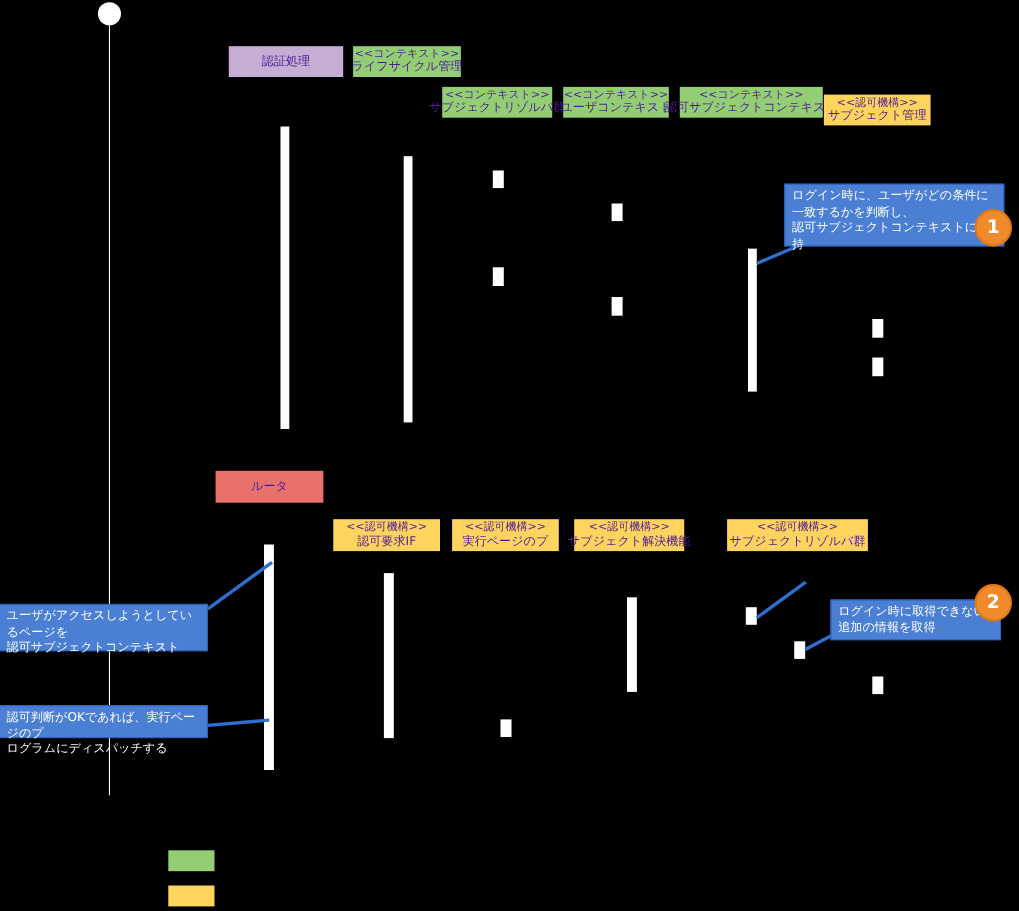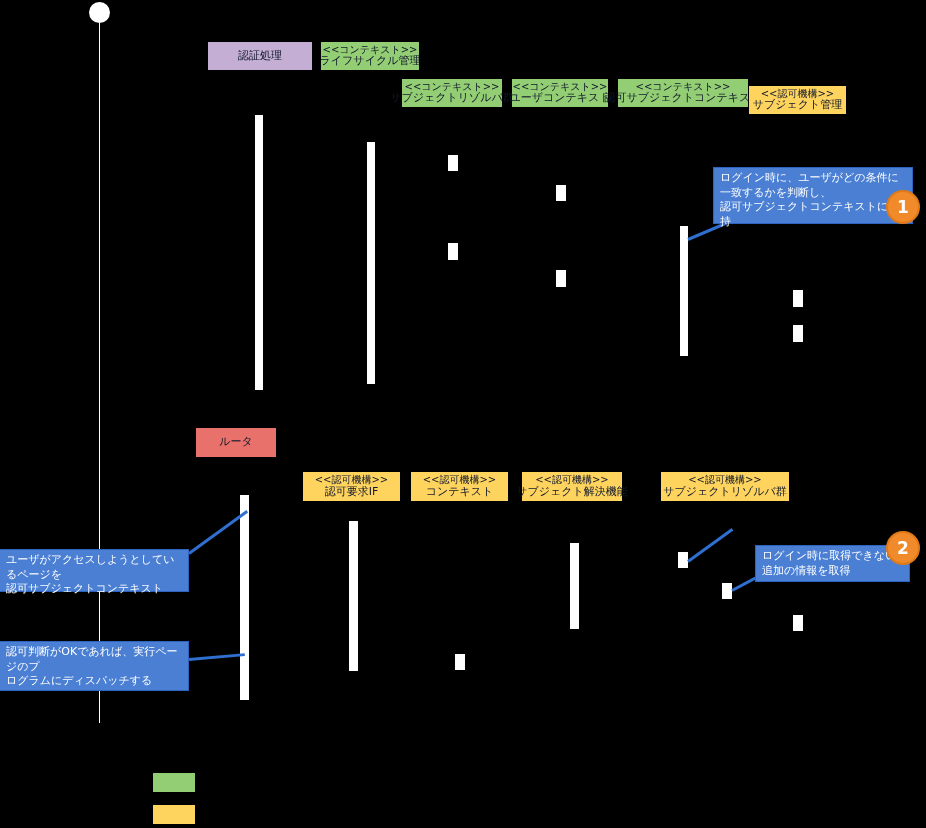--- a/index.html
+++ b/index.html
@@ -17,21 +17,21 @@
   }
   
   .participant {
     position: absolute;
     box-sizing: border-box;
     display: flex;
     flex-direction: column;
     align-items: center;
     justify-content: center;
     text-align: center;
-    color: #0f172a;
+    color: #4c1d95;
     line-height: 1.18;
     padding: 2px 4px;
     white-space: nowrap;
   }
   .participant .stereo { font-size: 10px; }
   .participant .pname  { font-size: 11px; }
   .p-green  { background: #94ce74; }
   .p-orange { background: #ffd45e; margin-top: 44px; }
   .p-purple { background: #c4aed4; }
   .p-red    { background: #e8716b; }
@@ -146,32 +146,32 @@
   <div class="activation" style="left:556px; top:270px; width:10px; height:17px;"></div>
   <div class="activation" style="left:680px; top:226px; width:8px; height:130px;"></div>
   <div class="activation" style="left:793px; top:290px; width:10px; height:17px;"></div>
   <div class="activation" style="left:793px; top:325px; width:10px; height:17px;"></div>
 
   <div class="tail" style="left:688px; top:238px; width:94px; transform:rotate(-23deg);"></div>
   <div class="callout" style="left:713px; top:167px; width:200px; height:57px;">ログイン時に、ユーザがどの条件に一致するかを判断し、
 認可サブジェクトコンテキストに保持</div>
   <div class="badge" style="left:886px; top:190px;">1</div>
 
-  <div class="participant p-red" style="left:196px; top:428px; width:80px; height:29px;">
+  <div class="participant p-red" style="left:196px; top:428px; width:98px; height:29px;">
     <span class="pname">ルータ</span>
   </div>
 
   <div class="participant p-orange" style="left:303px; top:428px; width:97px; height:29px;">
     <span class="stereo">&lt;&lt;認可機構&gt;&gt;</span>
     <span class="pname">認可要求IF</span>
   </div>
 
   <div class="participant p-orange" style="left:411px; top:428px; width:97px; height:29px;">
     <span class="stereo">&lt;&lt;認可機構&gt;&gt;</span>
-    <span class="pname">コンテキスト</span>
+    <span class="pname">実行ページのプ</span>
   </div>
 
   <div class="participant p-orange" style="left:522px; top:428px; width:100px; height:29px;">
     <span class="stereo">&lt;&lt;認可機構&gt;&gt;</span>
     <span class="pname">サブジェクト解決機能</span>
   </div>
 
   <div class="participant p-orange" style="left:661px; top:428px; width:128px; height:29px;">
     <span class="stereo">&lt;&lt;認可機構&gt;&gt;</span>
     <span class="pname">サブジェクトリゾルバ群</span>
@@ -183,21 +183,21 @@
   <div class="activation" style="left:570px; top:543px; width:9px; height:86px;"></div>
   <div class="activation" style="left:678px; top:552px; width:10px; height:16px;"></div>
   <div class="activation" style="left:722px; top:583px; width:10px; height:16px;"></div>
   <div class="activation" style="left:793px; top:615px; width:10px; height:16px;"></div>
 
   <div class="tail" style="left:189px; top:552px; width:72px; transform:rotate(-36deg);"></div>
   <div class="callout" style="left:-1px; top:549px; width:190px; height:43px;">ユーザがアクセスしようとしているページを
 認可サブジェクトコンテキスト</div>
 
   <div class="tail" style="left:189px; top:658px; width:56px; transform:rotate(-5deg);"></div>
-  <div class="callout" style="left:-1px; top:641px; width:190px; height:50px;">認可判断がOKであれば、実行ページのプ
+  <div class="callout" style="left:-1px; top:641px; width:190px; height:30px;">認可判断がOKであれば、実行ページのプ
 ログラムにディスパッチする</div>
 
   <div class="tail" style="left:688px; top:560px; width:55px; transform:rotate(-36deg);"></div>
 
   <div class="tail" style="left:732px; top:589px; width:66px; transform:rotate(-28deg);"></div>
   <div class="callout" style="left:755px; top:545px; width:155px; height:37px;">ログイン時に取得できない
 追加の情報を取得</div>
   <div class="badge" style="left:886px; top:531px;">2</div>
 
   <div class="legend-swatch" style="left:153px; top:773px; background:#94ce74;"></div>

